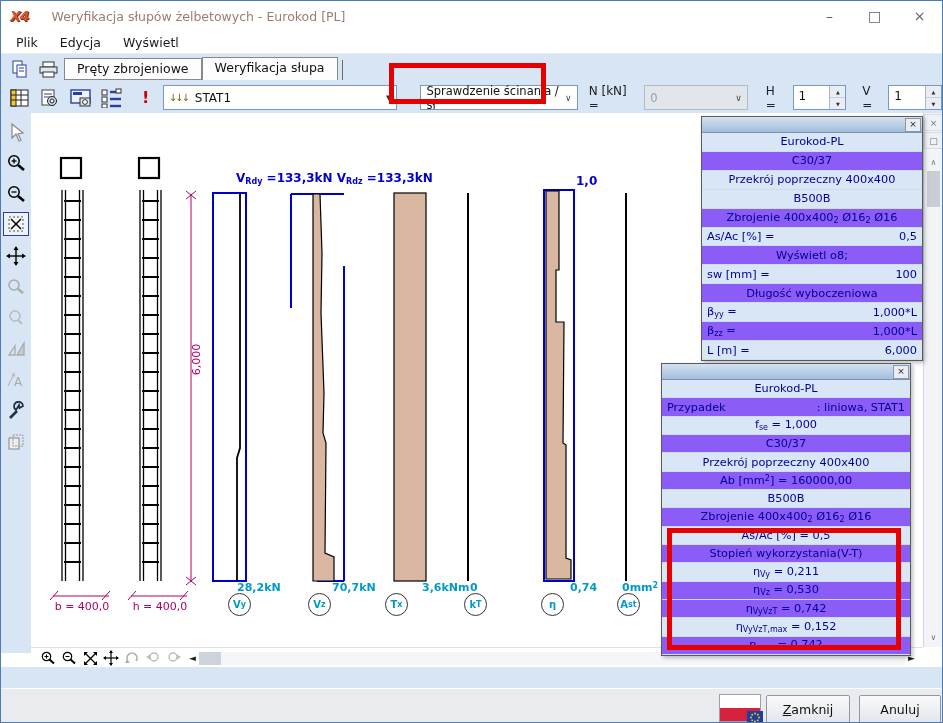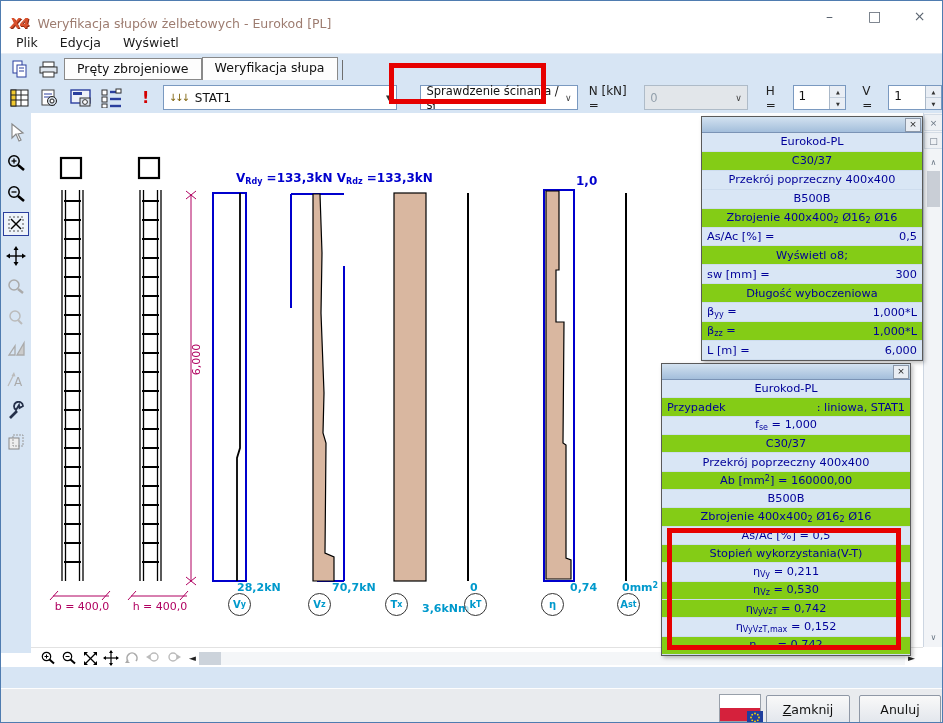--- a/index.html
+++ b/index.html
@@ -1,19 +1,19 @@
 <!DOCTYPE html>
 <html><head>
 <meta charset="utf-8">
 <style>
   html,body{margin:0;padding:0;background:#9aa7b8;}
   .window{position:relative;width:941px;height:721px;background:#fff;border:1px solid #4f7cb0;
           font-family:"DejaVu Sans","Liberation Sans",sans-serif;overflow:hidden;}
   
-  .titlebar{height:30px;display:flex;align-items:flex-end;background:#fff;}
+  .titlebar{height:30px;display:flex;align-items:center;background:#fff;gap:14px;}
   .applogo{margin-left:9px;font-weight:bold;font-style:italic;font-size:14px;color:#d9512c;
            text-shadow:1px 1px 0 #8f2b12;letter-spacing:-1px;}
   .apptitle{margin-left:9px;font-size:12.5px;color:#9d7c70;}
   .wincontrols{margin-left:auto;display:flex;height:30px;}
   .winbtn{width:45px;height:30px;display:flex;align-items:center;justify-content:center;
           color:#5a6470;font-size:14px;}
   
   .menubar{height:22px;display:flex;align-items:center;background:#fff;padding-left:4px;}
   .menuitem{padding:0 11px;font-size:12.5px;color:#1a1a1a;}
   
@@ -94,21 +94,21 @@
   .panel{position:absolute;background:#fff;border:1px solid #5a5a5a;box-shadow:2px 2px 4px rgba(0,0,0,.25);
          display:flex;flex-direction:column;z-index:10;}
   .ptitle{height:15px;background:linear-gradient(#d3e2f0,#a3bedb);border-bottom:1px solid #7a93b5;
           display:flex;align-items:center;justify-content:flex-end;padding-right:1px;}
   .pclose{width:14px;height:12px;background:#e9edf3;border:1px solid #8b97a8;display:flex;
           align-items:center;justify-content:center;font-size:9px;color:#222;line-height:1;}
   .pbody{flex:1;display:flex;flex-direction:column;justify-content:flex-end;}
   .prow{flex:1;display:flex;align-items:center;padding:0 5px;font-size:11.3px;color:#000099;
         border-bottom:1px solid #cddcee;white-space:nowrap;overflow:hidden;}
   .prow.odd{background:#d9e6f5;}
-  .prow.even{background:#84cc16;}
+  .prow.even{background:#8b5cf6;}
   .pc{flex:1;text-align:center;}
   .pl{text-align:left;}
   .pv{margin-left:auto;text-align:right;}
   
   .redbox{position:absolute;border:5px solid #e60000;z-index:50;pointer-events:none;}
 </style>
 </head>
 <body>
 
 <div class="window">
@@ -396,21 +396,21 @@
     <div class="lab vrd" style="left:205px;top:58px">V<sub>Rdy</sub> =133,3kN V<sub>Rdz</sub> =133,3kN</div>
     <div class="lab vrd" style="left:545px;top:61px">1,0</div>
     <div class="lab magenta" style="left:135px;top:240px;width:60px;text-align:center;transform:rotate(-90deg)">6,000</div>
     <div class="lab magenta" style="left:22px;top:487px;width:58px;text-align:center">b = 400,0</div>
     <div class="lab magenta" style="left:100px;top:487px;width:58px;text-align:center">h = 400,0</div>
     <div id="diag-overlay">
         <div class="lab cyan" style="left: 206px; top: 468px;">28,2kN</div>
         <div class="circ" style="left: 197px; top: 480px;">V<sub>y</sub></div>
         <div class="lab cyan" style="left: 301px; top: 468px;">70,7kN</div>
         <div class="circ" style="left: 277px; top: 480px;">V<sub>z</sub></div>
-        <div class="lab cyan" style="left: 391px; top: 468px; margin-top: 21px;">3,6kNm</div>
+        <div class="lab cyan" style="left: 391px; top: 468px;">3,6kNm</div>
         <div class="circ" style="left: 354px; top: 480px;">T<sub>x</sub></div>
         <div class="lab cyan" style="left: 439px; top: 468px;">0</div>
         <div class="circ" style="left: 433px; top: 480px;">k<sub>T</sub></div>
         <div class="lab cyan" style="left: 539px; top: 468px;">0,74</div>
         <div class="circ" style="left: 510px; top: 480px;">η</div>
         <div class="lab cyan" style="left: 591px; top: 468px;">0mm<sup>2</sup></div>
         <div class="circ" style="left: 586px; top: 480px;">A<sub>st</sub></div>
       </div>
   </div>
 
@@ -530,21 +530,21 @@
         </div>
         <div class="prow odd">
           <span class="pl">As/Ac [%] =</span>
           <span class="pv">0,5</span>
         </div>
         <div class="prow even">
           <span class="pc">Wyświetl o8;</span>
         </div>
         <div class="prow odd">
           <span class="pl">sw [mm] =</span>
-          <span class="pv">300</span>
+          <span class="pv">100</span>
         </div>
         <div class="prow even">
           <span class="pc">Długość wyboczeniowa</span>
         </div>
         <div class="prow odd">
           <span class="pl">β<sub>yy</sub>  =</span>
           <span class="pv">1,000*L</span>
         </div>
         <div class="prow even">
           <span class="pl">β<sub>zz</sub>  =</span>

